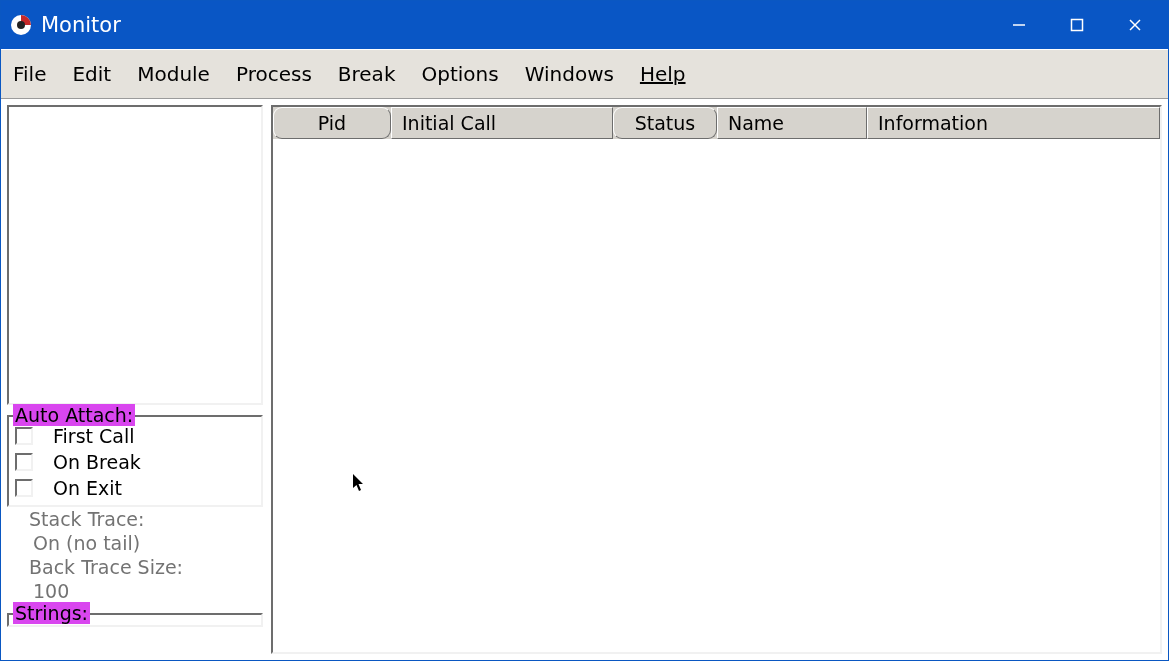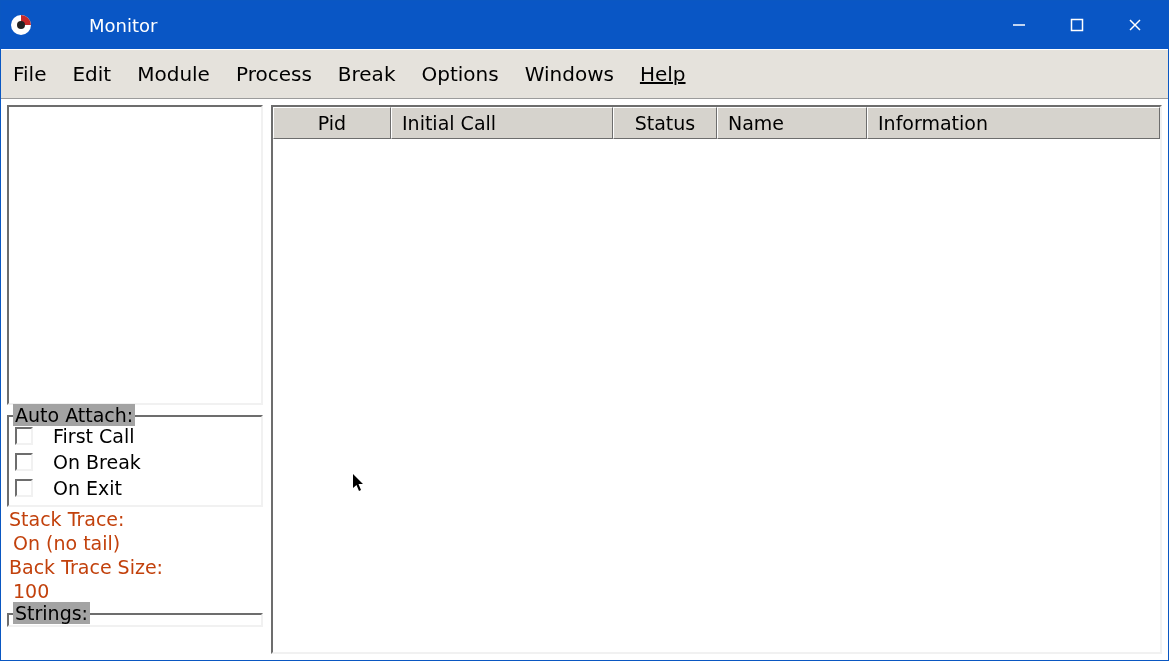--- a/index.html
+++ b/index.html
@@ -26,21 +26,21 @@
     color: #fff;
     display: flex;
     align-items: center;
     padding: 0 4px 0 8px;
   }
   .titlebar .app-icon {
     width: 24px; height: 24px;
     margin-right: 8px;
     display:inline-flex;
   }
-  .titlebar .title { font-size: 18px; margin-left: 48px; }
+  .titlebar .title { font-size: 21px; }
   .titlebar .spacer { flex: 1; }
   .titlebar .win-btn {
     width: 58px; height: 48px;
     display: flex; align-items: center; justify-content: center;
     color: #fff;
   }
   .titlebar .win-btn svg { display:block; }
 
   .menubar {
     height: 50px;
@@ -85,21 +85,21 @@
     border-right-color:#f1f1f1;
     border-bottom-color:#f1f1f1;
     margin-top: 10px;
     padding: 6px 6px 4px 6px;
     background:#fff;
   }
   .groupbox .legend {
     position: absolute;
     top: -13px;
     left: 4px;
-    background: #a3a3a3;
+    background: #d946ef;
     padding: 0 2px;
     font-size: 19px;
     color:#000;
   }
   .cb-row {
     display:flex; align-items:center;
     gap: 20px;
     font-size: 19px;
     color:#000;
     padding: 2px 0;
@@ -116,22 +116,23 @@
     align-items:center; justify-content:center;
   }
   .cb.checked::after{
     content:"✓";
     font-size:15px;
     line-height:1;
     color:#000;
   }
   .static-line {
     font-size: 19px;
-    color:#c2410c;
+    color:#737373;
     padding: 1px 2px;
+    margin-left: 20px;
   }
 
   .right-col {
     flex: 1;
     display: flex;
     flex-direction: column;
   }
   .table-wrap {
     border-top: 2px solid #6d6d6d;
     border-left: 2px solid #6d6d6d;
@@ -152,21 +153,21 @@
     border-left: 1px solid #fff;
     border-right: 1px solid #6d6d6d;
     border-bottom: 1px solid #6d6d6d;
     padding: 3px 10px;
     font-size: 19px;
     color:#000;
     display:flex;
     align-items:center;
     background:#d6d3cd;
   }
-  .th.center { justify-content:center; }
+  .th.center { justify-content:center;border-radius:9px; }
   .table-body { flex:1; background:#fff; position:relative; }
 
   .cursor {
     position:absolute;
     left: 352px; top: 375px;
     width: 12px; height: 18px;
     pointer-events:none;
   }
 </style>
 </head>

